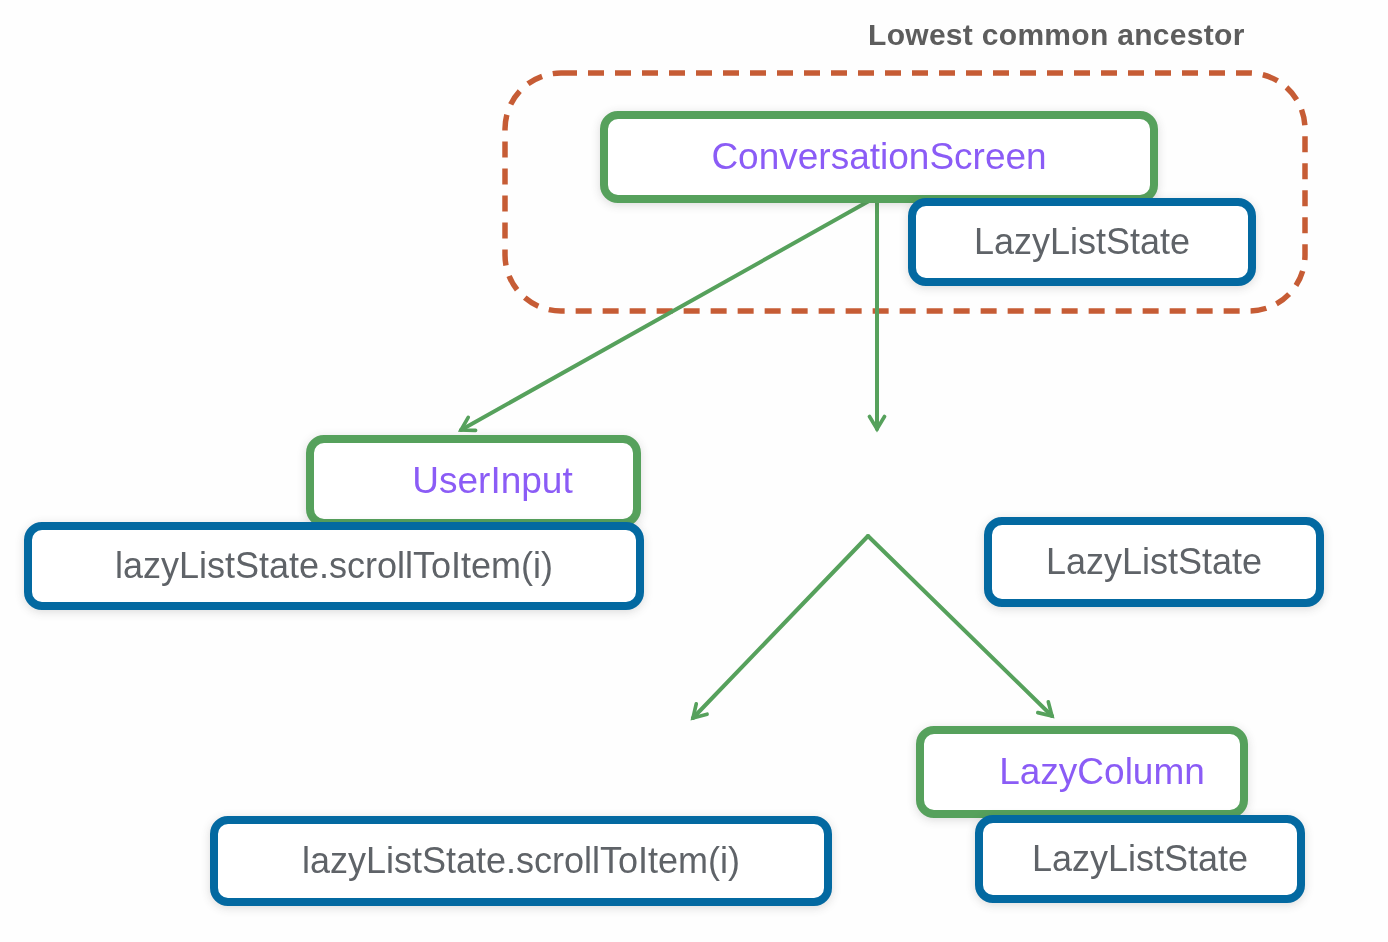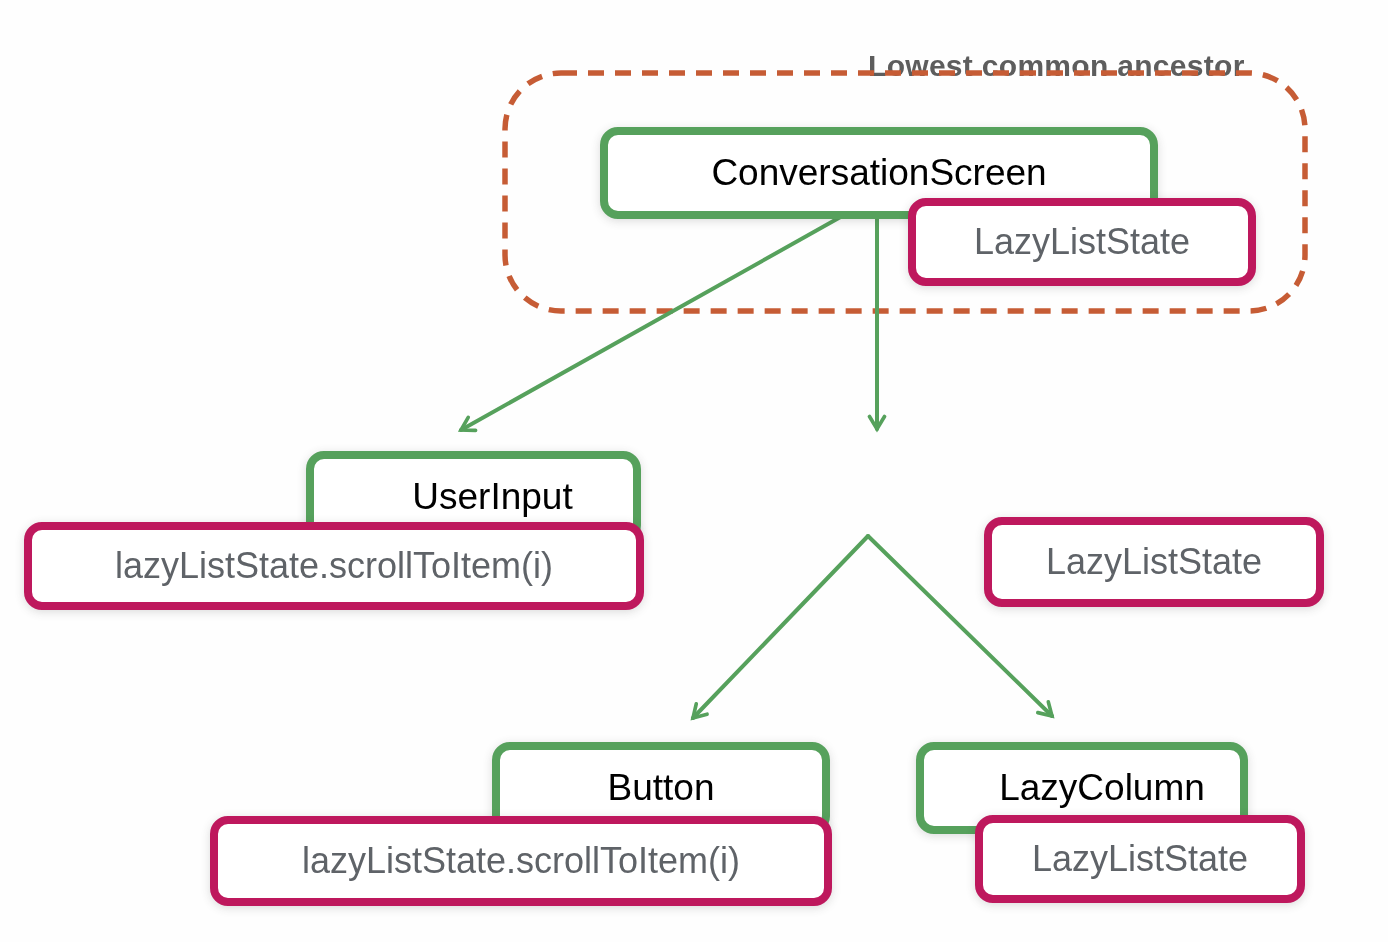--- a/index.html
+++ b/index.html
@@ -14,42 +14,40 @@
   .annotation {
     position: absolute;
     left: 868px;
     top: 18px;
     width: 440px;
     font-size: 30px;
     font-weight: 700;
     letter-spacing: 0.3px;
     color: #5d5d5d;
     white-space: nowrap;
-    margin-top: 31px;
   }
   .node {
     position: absolute;
     box-sizing: border-box;
     background: #ffffff;
     border-radius: 18px;
     display: flex;
     align-items: center;
     justify-content: center;
     white-space: nowrap;
     box-shadow: 0 2px 10px rgba(60,60,60,0.18);
   }
   .node.green {
     border: 8px solid #56A15C;
-    color: #000000;
+    color: #8b5cf6;
     font-size: 37px;
     z-index: 2;
-    margin-top: 16px;
   }
   .node.yellow {
-    border: 8px solid #be185d;
+    border: 8px solid #0369a1;
     color: #5F6368;
     font-size: 36px;
     z-index: 3;
   }
   svg.overlay {
     position: absolute;
     left: 0; top: 0;
     width: 1388px;
     height: 942px;
     z-index: 1;
@@ -90,23 +88,20 @@
 
   <div id="n-conversation" class="node green">
     <span>ConversationScreen</span>
   </div>
 
   <div id="n-userinput" class="node green">
     <span>UserInput</span>
   </div>
 
 
-  <div id="n-button" class="node green">
-    <span>Button</span>
-  </div>
 
   <div id="n-lazycolumn" class="node green">
     <span>LazyColumn</span>
   </div>
 
   <div id="n-conv-state" class="node yellow">
     <span>LazyListState</span>
   </div>
 
   <div id="n-userinput-call" class="node yellow">

